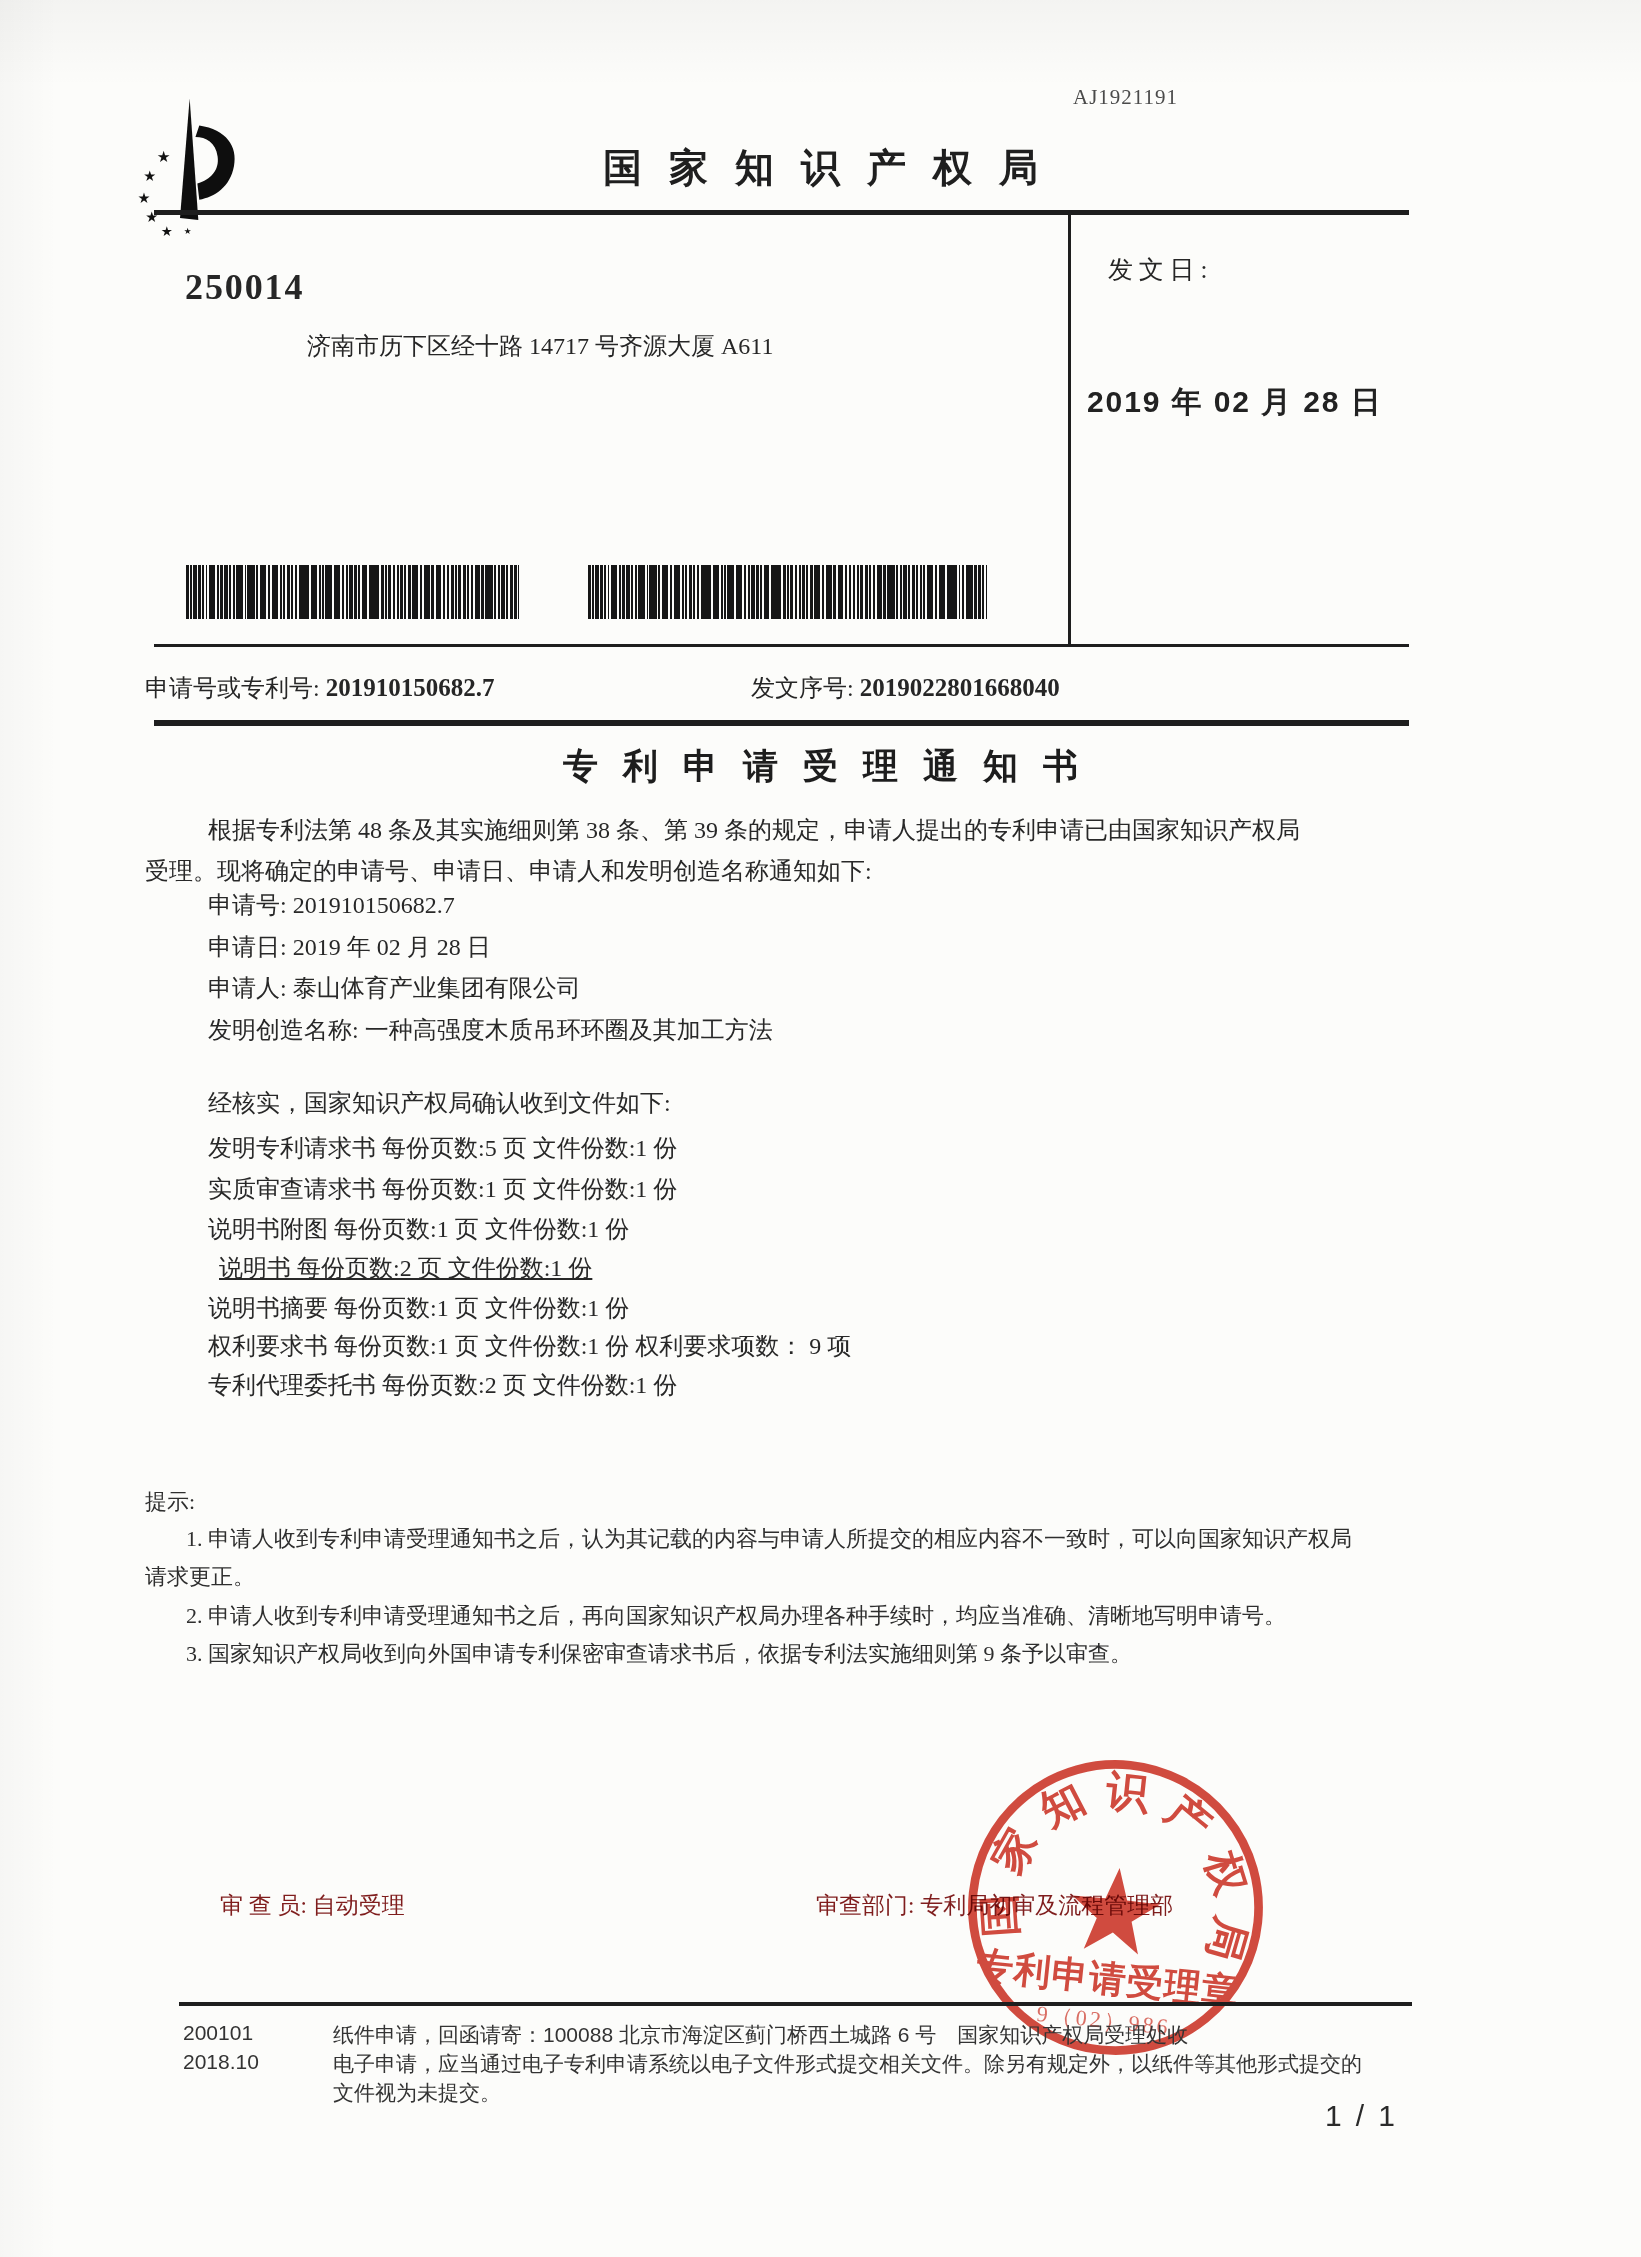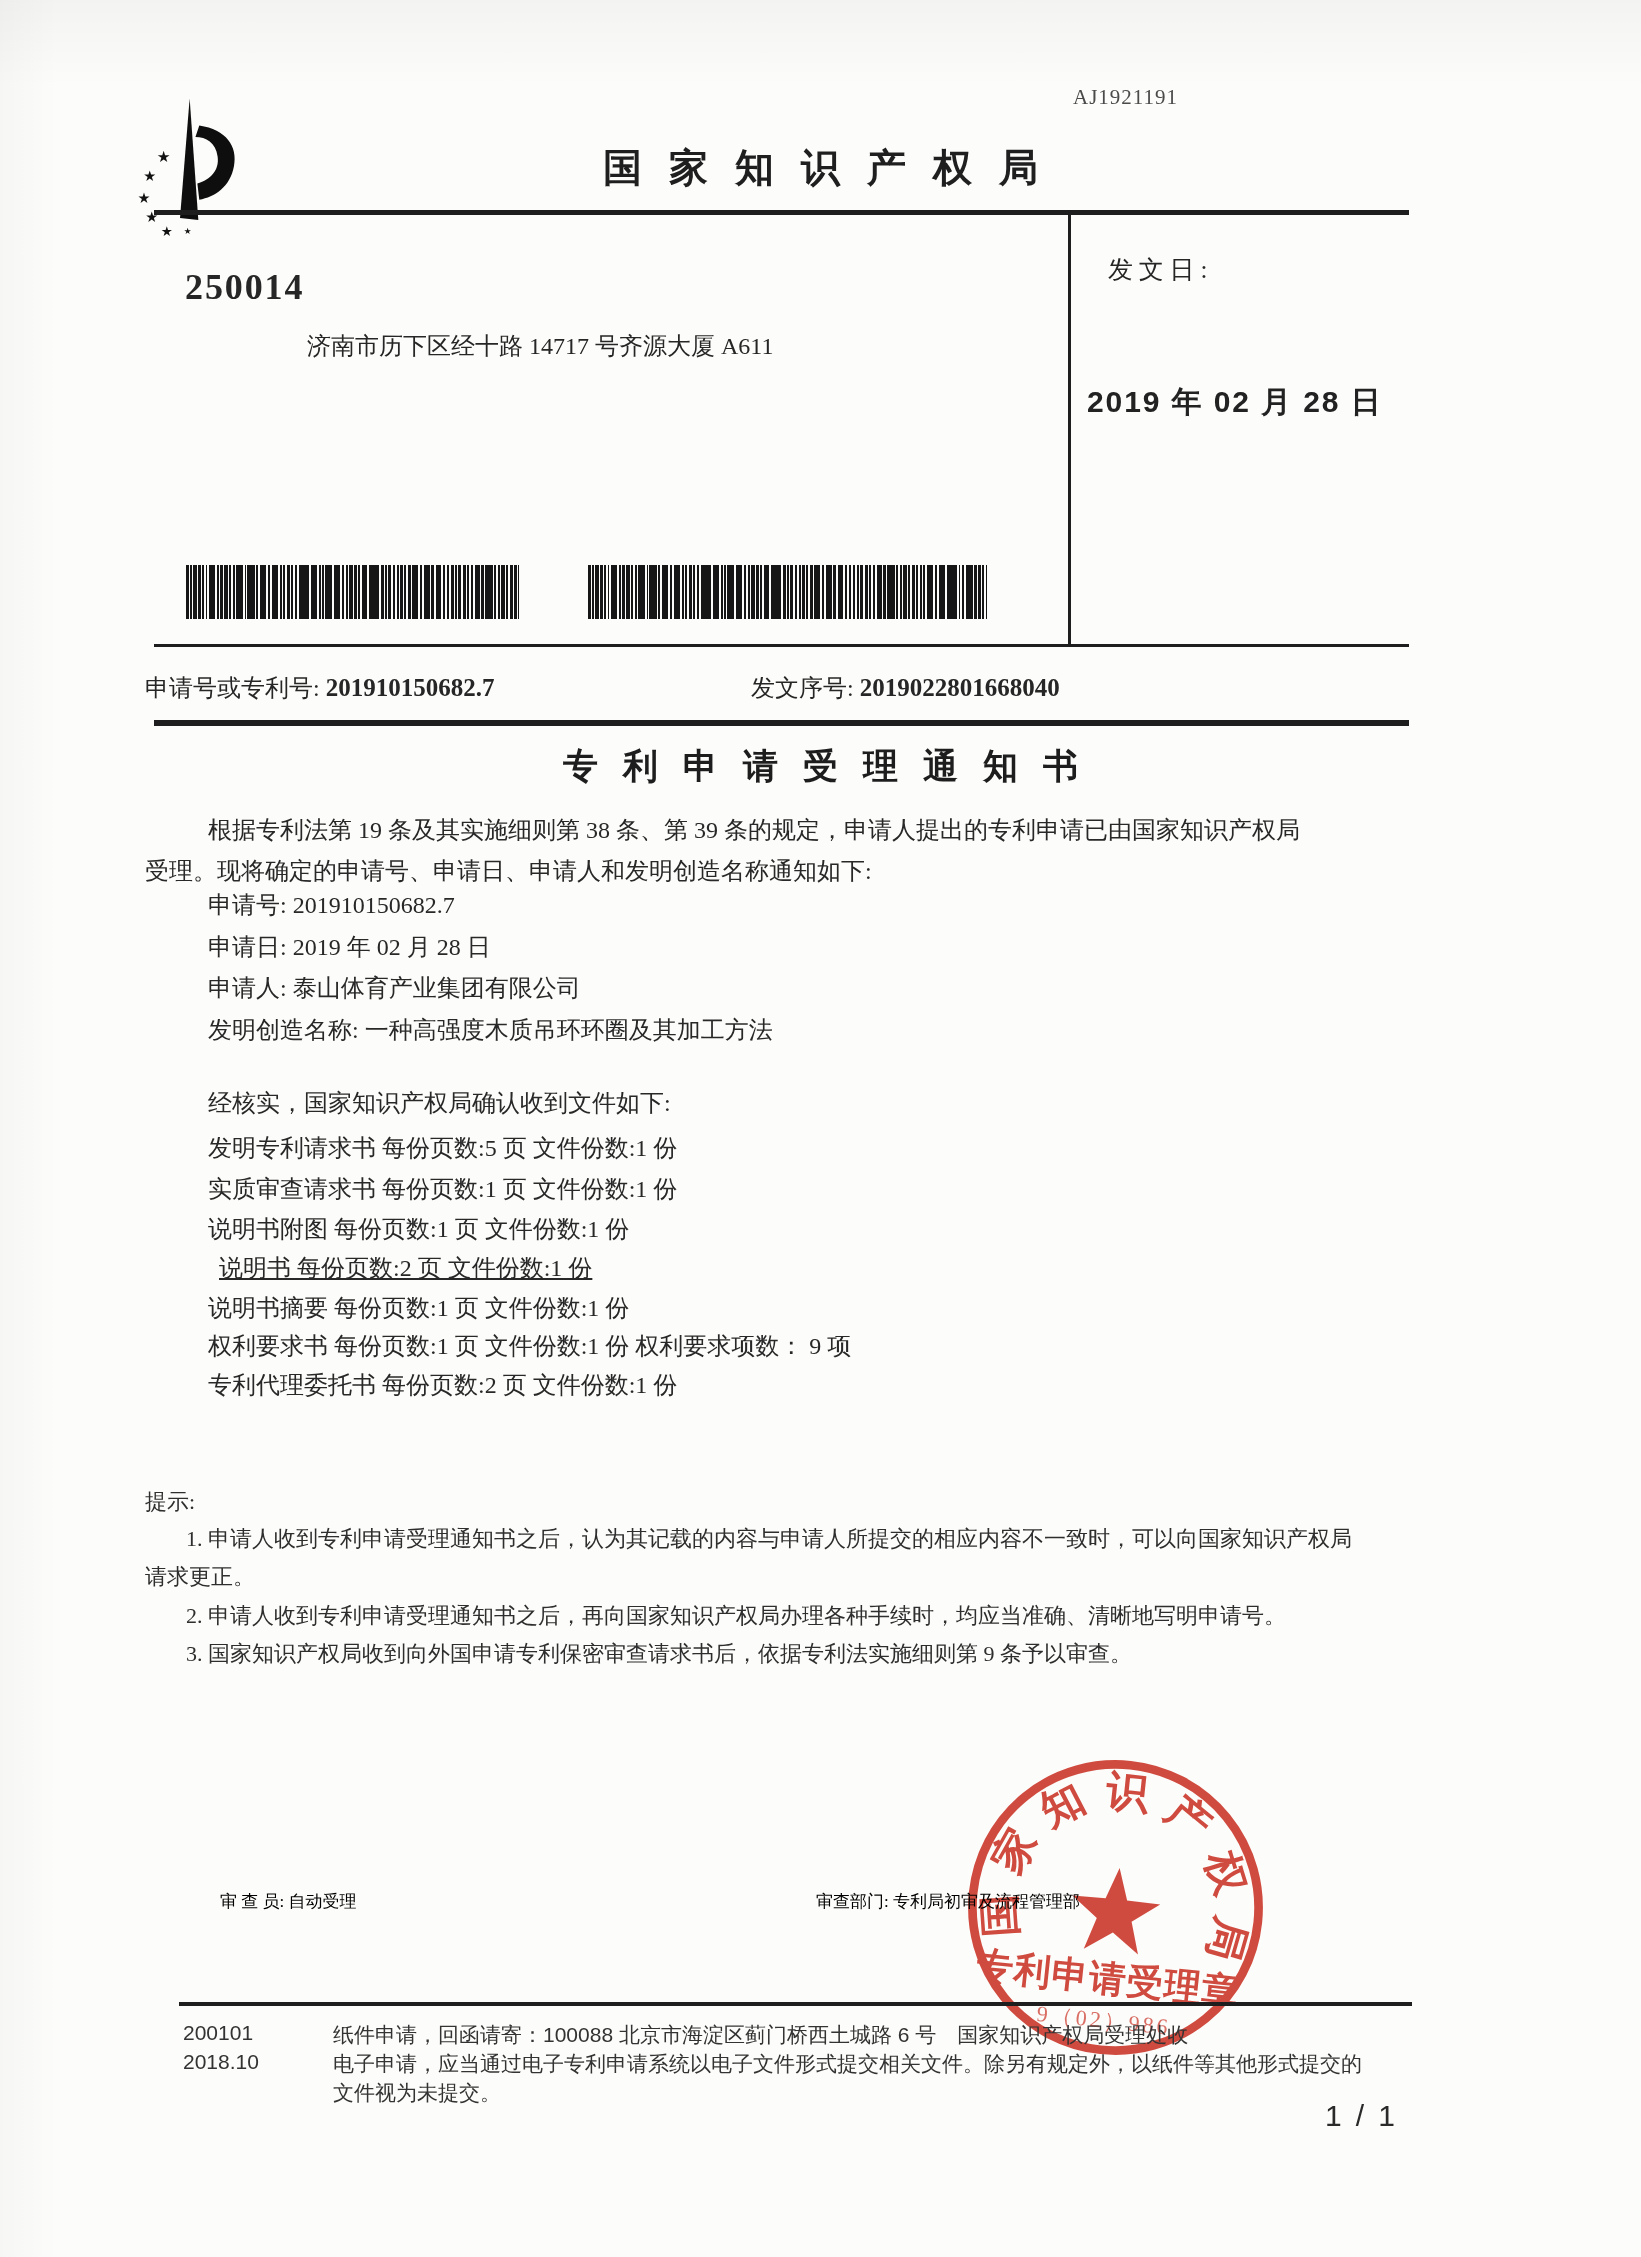--- a/index.html
+++ b/index.html
@@ -78,21 +78,21 @@
 
   
   .tip{font-size:22px;color:#2e2e2e;}
   .tips-h{left:145px;top:1487px;}
   .tip1a{left:186px;top:1524px;}
   .tip1b{left:145px;top:1562px;}
   .tip2{left:186px;top:1601px;}
   .tip3{left:186px;top:1639px;}
 
   
-  .signoff{font-size:17px;color:#000000;}
+  .signoff{font-size:23px;color:#7f1d1d;}
   .examiner{left:220px;top:1890px;}
   .dept{left:816px;top:1890px;}
 
   
   .seal{position:absolute;left:956px;top:1748px;width:319px;height:319px;
         mix-blend-mode:multiply;opacity:0.9;}
 
   
   .hr-footer{left:179px;top:2002px;width:1233px;height:3.9px;}
   .foot{font-size:21px;color:#333;font-family:"Liberation Sans","DejaVu Sans",sans-serif;}
@@ -140,21 +140,21 @@
     <span>申请号或专利号:</span>
     <b>201910150682.7</b>
   </div>
   <div class="t serif refrow ref-serial">
     <span>发文序号:</span>
     <b>2019022801668040</b>
   </div>
   <div class="rule hr-b"></div>
 
   <div class="t serif notice-title">专利申请受理通知书</div>
-  <div class="t serif body-line intro1">根据专利法第 19 条及其实施细则第 38 条、第 39 条的规定，申请人提出的专利申请已由国家知识产权局</div>
+  <div class="t serif body-line intro1">根据专利法第 48 条及其实施细则第 38 条、第 39 条的规定，申请人提出的专利申请已由国家知识产权局</div>
   <div class="t serif body-line intro2">受理。现将确定的申请号、申请日、申请人和发明创造名称通知如下:</div>
 
   <div class="t serif body-line f0">申请号: 201910150682.7</div>
   <div class="t serif body-line f1">申请日: 2019 年 02 月 28 日</div>
   <div class="t serif body-line f2">申请人: 泰山体育产业集团有限公司</div>
   <div class="t serif body-line f3">发明创造名称: 一种高强度木质吊环环圈及其加工方法</div>
 
   <div class="t serif body-line confirm">经核实，国家知识产权局确认收到文件如下:</div>
 
   <div class="t serif body-line d0">发明专利请求书 每份页数:5 页 文件份数:1 份</div>

